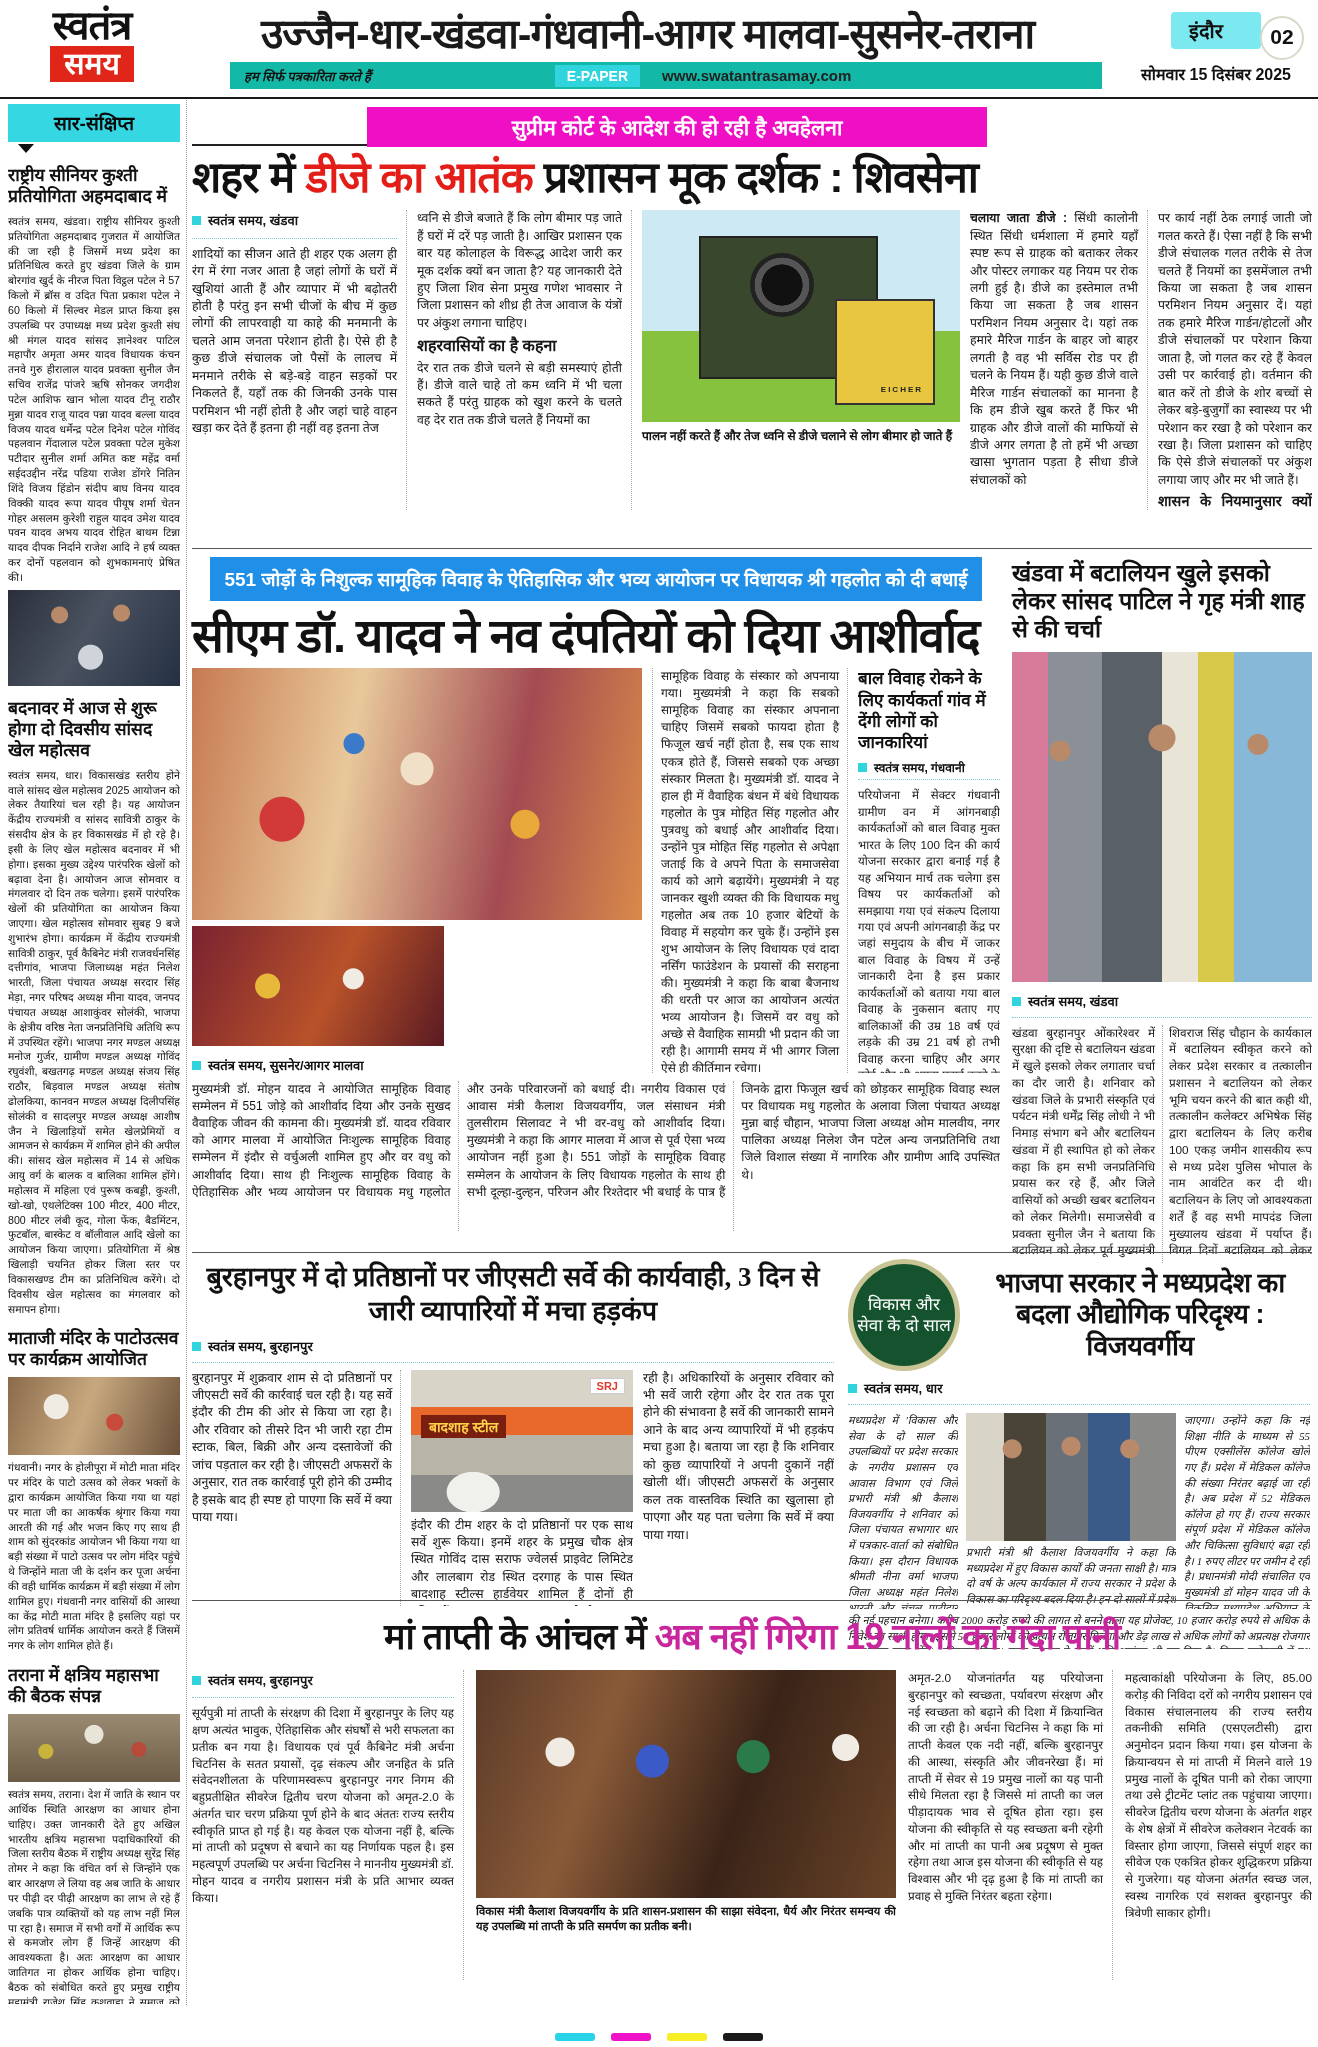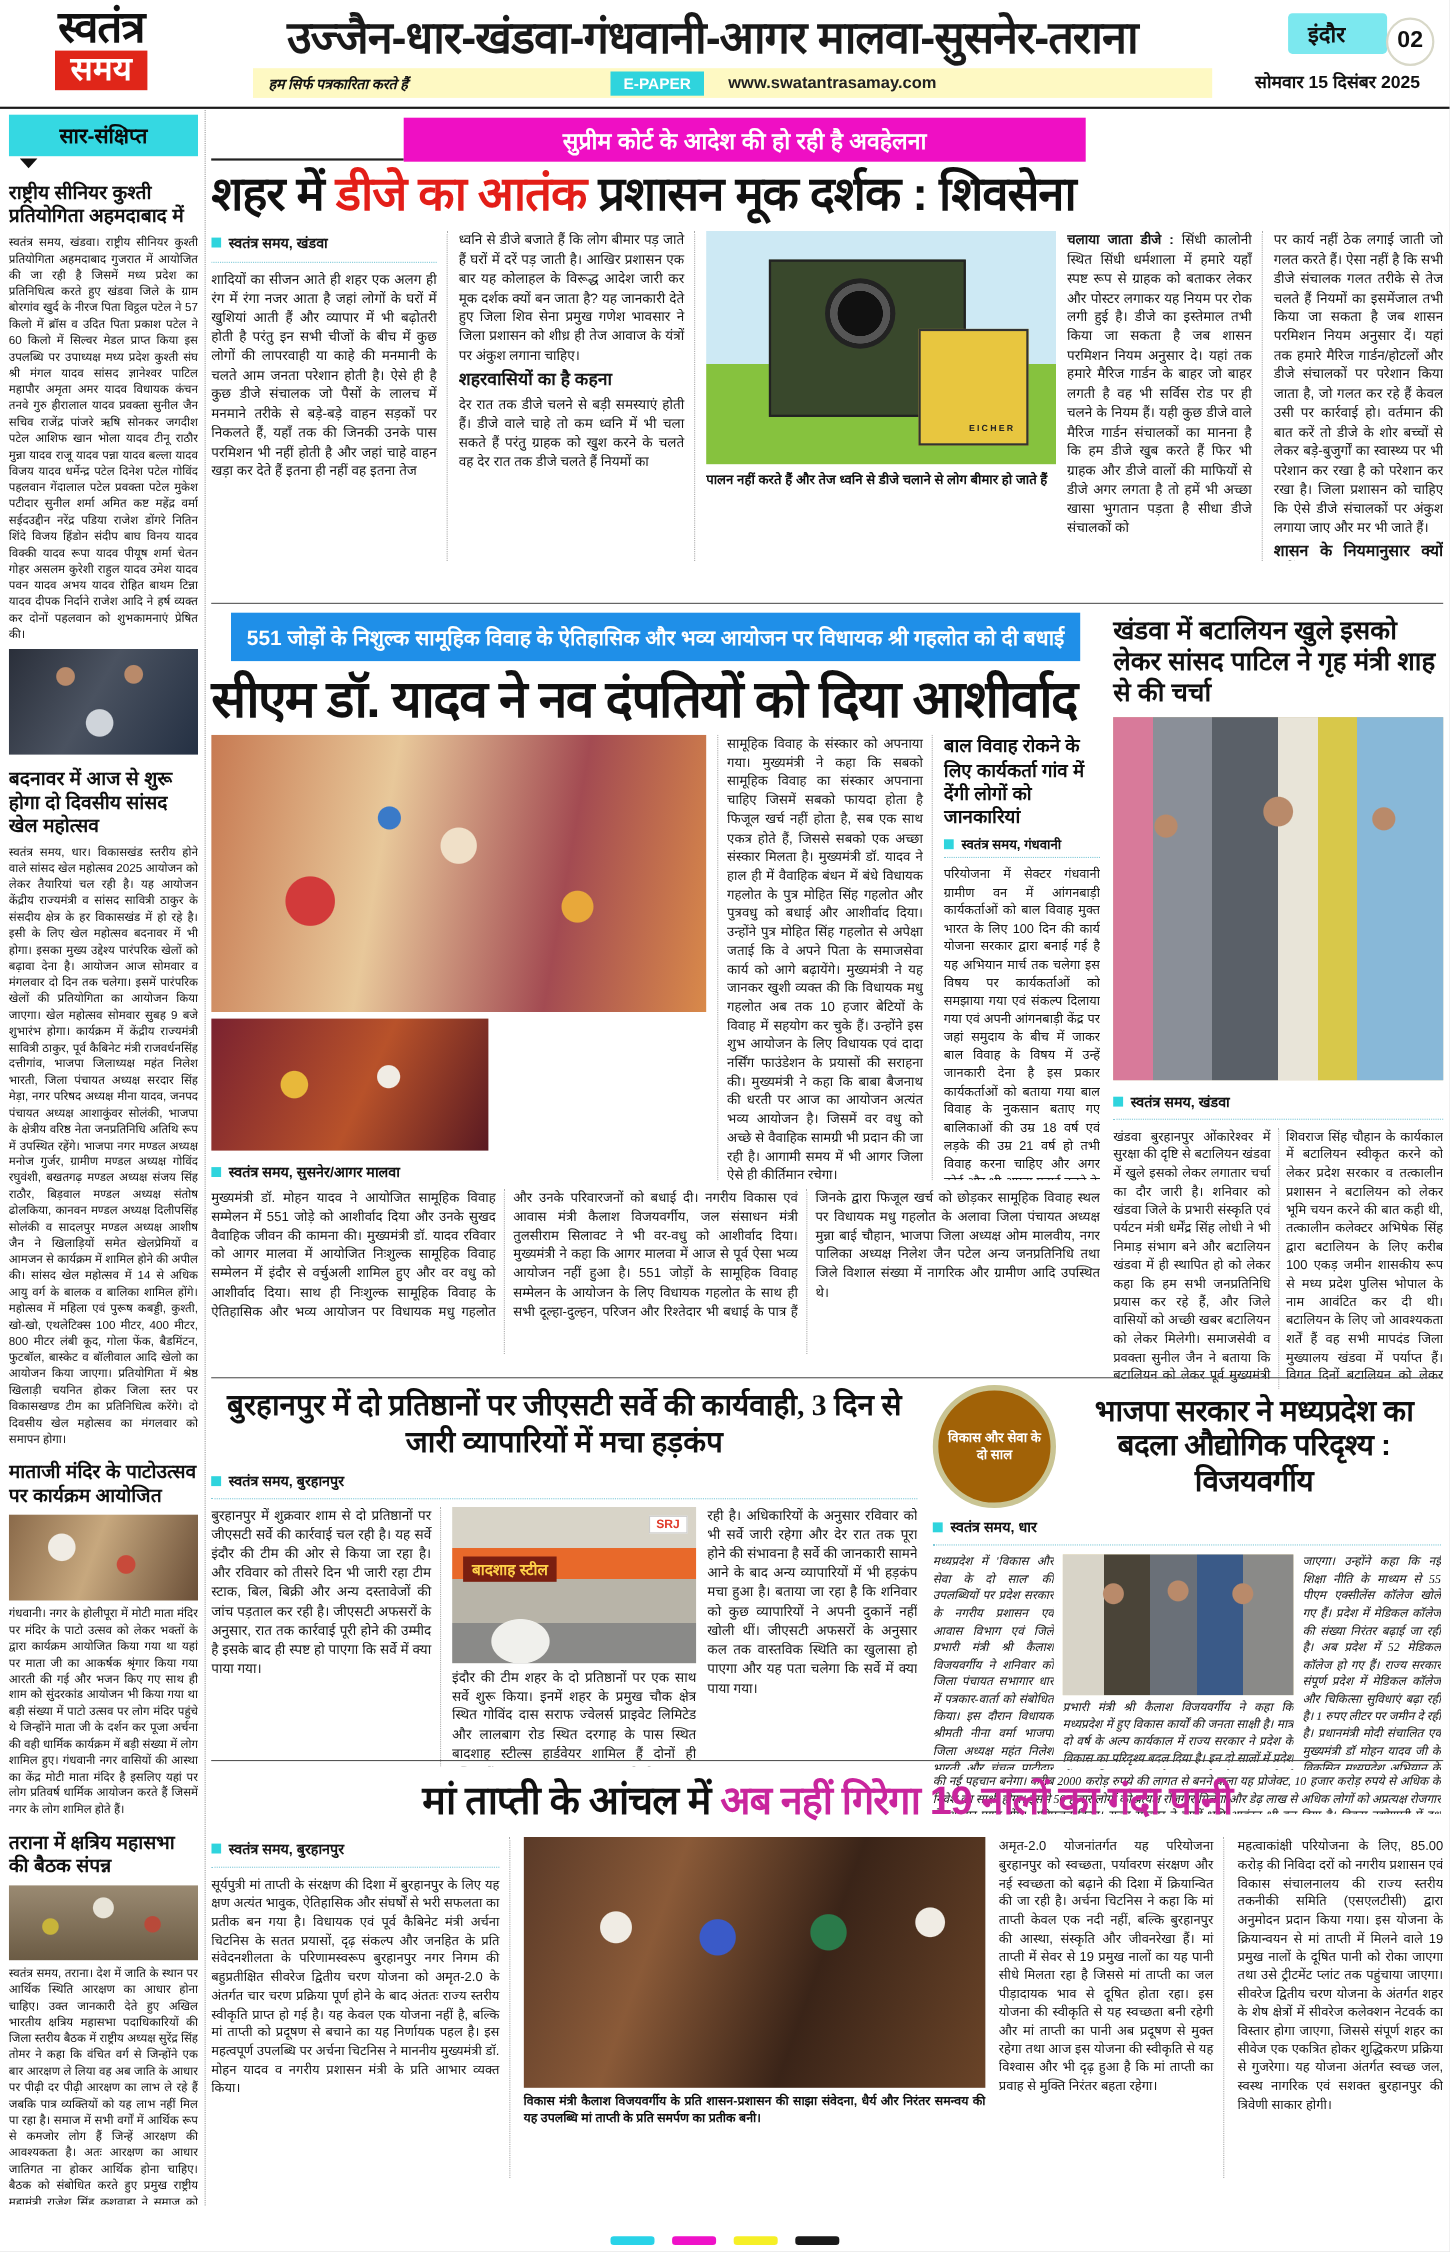--- a/index.html
+++ b/index.html
@@ -6,21 +6,21 @@
   .page{position:relative;width:1318px;height:2047px;background:#fff;margin:0 auto;
         font-family:"Liberation Sans",sans-serif;color:#111;overflow:hidden;}
   
   .masthead{position:absolute;left:0;top:0;width:1318px;height:97px;border-bottom:2px solid #1a1a1a;}
   .logo{position:absolute;left:12px;top:4px;width:160px;text-align:center;}
   .logo-top{display:block;font-size:40px;font-weight:800;letter-spacing:-1px;color:#111;line-height:1.05;}
   .logo-bottom{display:inline-block;background:#e02619;color:#fff;font-weight:800;font-size:30px;
                padding:0 14px;line-height:1.2;}
   .region{position:absolute;left:185px;top:4px;width:925px;text-align:center;
           font-size:41px;font-weight:800;letter-spacing:-1px;color:#1a1a1a;white-space:nowrap;}
-  .graybar{position:absolute;left:230px;top:62px;width:872px;height:27px;background:#fef9c3;
+  .graybar{position:absolute;left:230px;top:62px;width:872px;height:27px;background:#14b8a6;
            display:flex;align-items:center;}
   .tagline{font-family:"Liberation Serif",serif;font-style:italic;font-weight:bold;font-size:13px;
            padding:0 14px;white-space:nowrap;}
   .epaper{background:#2fd4dd;color:#fff;font-weight:800;font-size:14px;padding:3px 12px;margin-left:170px;}
   .site{font-weight:700;font-size:15px;padding-left:22px;color:#222;}
   .edition-block{position:absolute;left:1122px;top:12px;width:188px;text-align:center;}
   .edition-pill{display:inline-block;background:#7ce8ef;font-weight:800;font-size:20px;
                 padding:5px 38px 5px 18px;border-radius:4px;position:relative;}
   .page-circle{position:absolute;right:6px;top:4px;width:40px;height:40px;border-radius:50%;
                background:#fff;border:2px solid #d8d8c8;font-size:21px;font-weight:800;
@@ -121,22 +121,22 @@
   .gst-col{overflow:hidden;border-right:1px dotted #aaa;padding-right:8px;}
   .ph-gst{height:142px;background:
      radial-gradient(ellipse at 28% 86%,#f0f0ec 0 26px,transparent 27px),
      linear-gradient(#d8d4c8 0 26%,#e8692a 26% 46%,#b8b4a8 46% 74%,#8a8a88 74%);}
   .gst-sign{position:absolute;left:10px;top:32%;background:#7a1f10;color:#ffd24a;font-weight:800;
             font-size:14px;padding:2px 8px;}
   .gst-sign2{position:absolute;right:8px;top:8px;background:#fff;color:#e03a2a;font-weight:800;
              font-size:11px;padding:1px 6px;border:1px solid #ccc;}
   .bjp-block{width:462px;}
   .bjp-top{display:flex;gap:10px;align-items:center;}
-  .bjp-circle{flex:0 0 112px;height:112px;border-radius:50%;background:#a16207;border:5px solid #c9c493;
-              color:#fff;font-weight:700;font-size:12px;text-align:center;display:flex;
+  .bjp-circle{flex:0 0 112px;height:112px;border-radius:50%;background:#14532d;border:5px solid #c9c493;
+              color:#fff;font-weight:400;font-size:17px;text-align:center;display:flex;
               align-items:center;justify-content:center;line-height:1.25;padding:4px;box-sizing:border-box;}
   .bjp-headline{font-size:27px;font-weight:800;line-height:1.15;text-align:center;letter-spacing:-0.5px;}
   .bjp-row{display:flex;gap:8px;margin-top:8px;height:196px;overflow:hidden;}
   .serifit{font-family:"Liberation Serif",serif;font-style:italic;font-size:10.8px;line-height:1.45;
            text-align:justify;}
   .ph-bjp{height:128px;background:
      radial-gradient(circle at 22% 28%,#b98a6a 0 9px,transparent 10px),
      radial-gradient(circle at 50% 26%,#b98a6a 0 9px,transparent 10px),
      radial-gradient(circle at 78% 28%,#b98a6a 0 9px,transparent 10px),
      linear-gradient(90deg,#d8d4c8 0 18%,#4a4438 18% 38%,#6a7078 38% 58%,#3a5a88 58% 78%,#8a8a88 78%),

